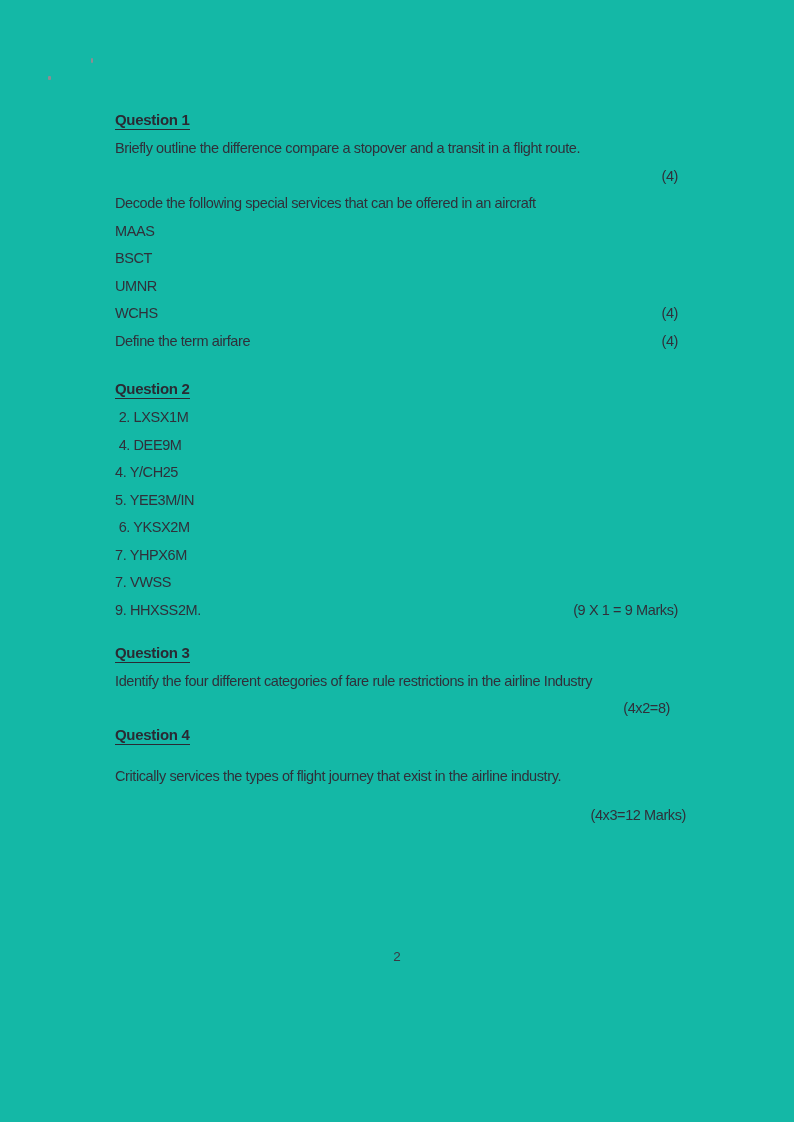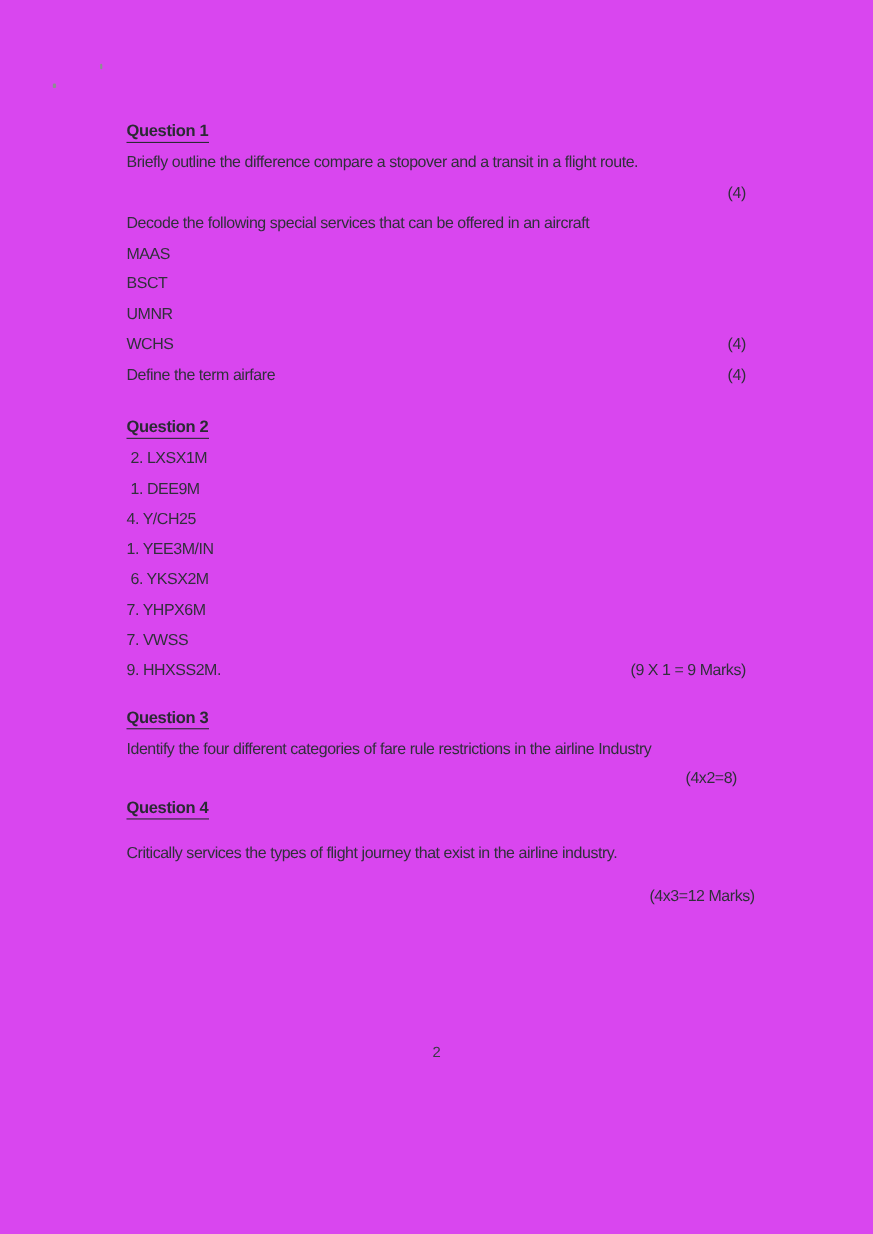--- a/index.html
+++ b/index.html
@@ -4,21 +4,21 @@
 <style>
   html, body {
     margin: 0;
     padding: 0;
     background: #ffffff;
   }
   .page {
     position: relative;
     width: 794px;
     height: 1122px;
-    background: #d946ef;
+    background: #14b8a6;
     font-family: "Liberation Sans", sans-serif;
     color: #30303a;
     overflow: hidden;
   }
   .content {
     position: absolute;
     left: 115px;
     top: 107px;
     width: 563px;
   }
@@ -111,27 +111,27 @@
     </section>
 
     <section class="sec2">
       <div class="line">
         <span class="heading">Question 2</span>
       </div>
       <div class="line">
         <span class="text"> 2. LXSX1M</span>
       </div>
       <div class="line">
-        <span class="text"> 1. DEE9M</span>
+        <span class="text"> 4. DEE9M</span>
       </div>
       <div class="line">
         <span class="text">4. Y/CH25</span>
       </div>
       <div class="line">
-        <span class="text">1. YEE3M/IN</span>
+        <span class="text">5. YEE3M/IN</span>
       </div>
       <div class="line">
         <span class="text"> 6. YKSX2M</span>
       </div>
       <div class="line">
         <span class="text">7. YHPX6M</span>
       </div>
       <div class="line">
         <span class="text">7. VWSS</span>
       </div>

